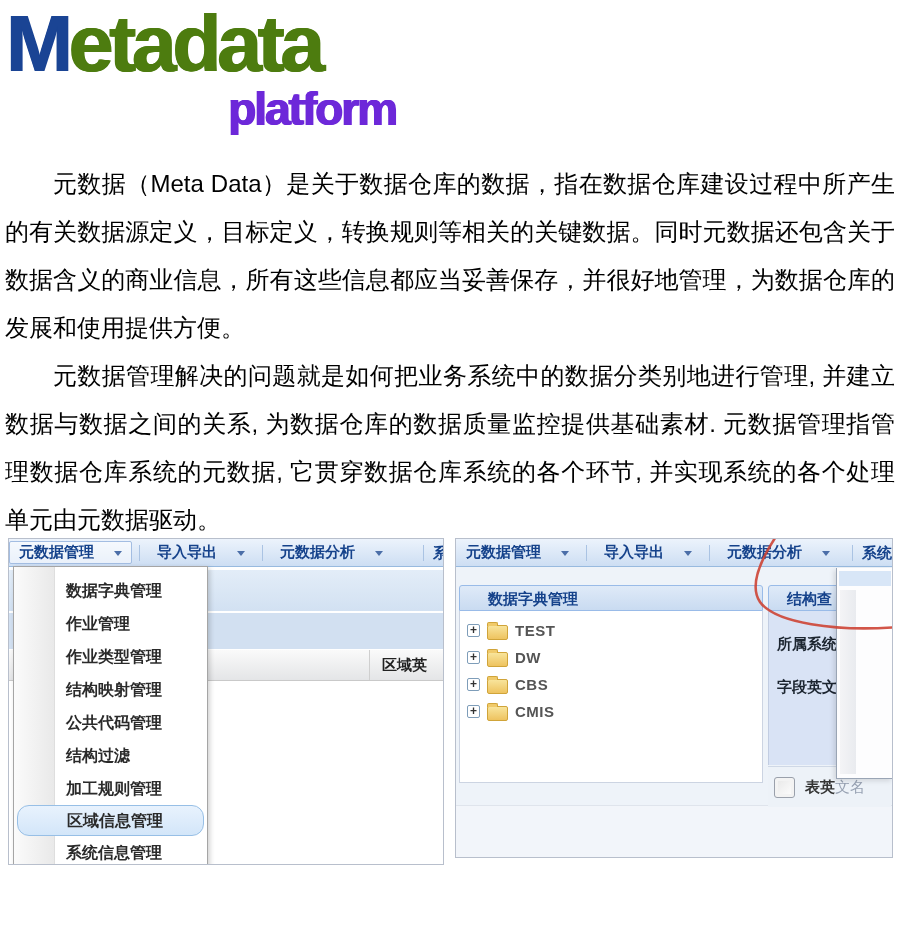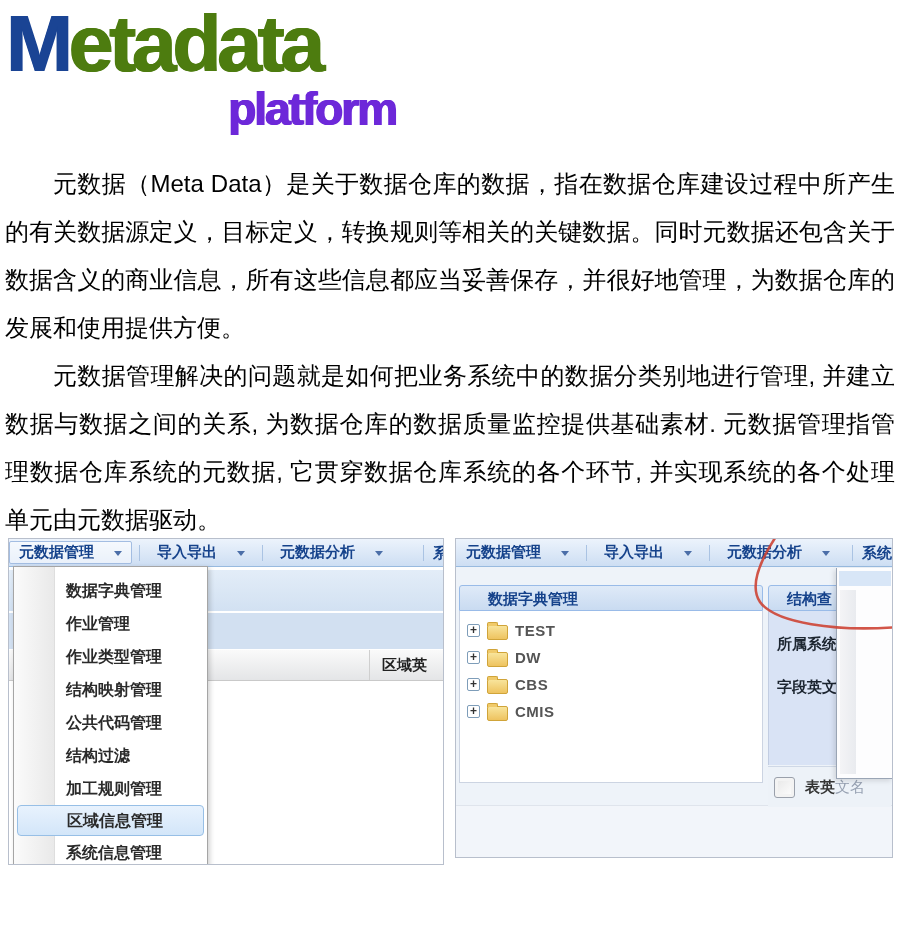--- a/index.html
+++ b/index.html
@@ -47,21 +47,21 @@
 
   
   .dropdown{position:absolute;left:4px;top:27px;width:195px;height:305px;background:#fff;
             border:1px solid #a5a5a5;box-shadow:2px 2px 5px rgba(0,0,0,.18);padding-top:7px;
             box-sizing:border-box;z-index:3;}
   .dstrip{position:absolute;left:0;top:0;bottom:0;width:40px;
           background:linear-gradient(90deg,#fbfbfb,#e9e9e9);border-right:1px solid #dedede;}
   .ditem{position:relative;height:33px;line-height:33px;padding-left:52px;font-size:16px;
          font-weight:600;color:#2a2a2a;white-space:nowrap;cursor:default;}
   .ditem.selected{margin:0 3px;padding-left:49px;height:29px;line-height:29px;
-         background:linear-gradient(#e8f2fd,#d3e6f9);border:1px solid #97bfe6;border-radius:4px;}
+         background:linear-gradient(#e8f2fd,#d3e6f9);border:1px solid #97bfe6;border-radius:12px;}
 
   
   .footer-strip{position:absolute;left:0;right:0;top:266px;bottom:0;background:#f2f5fa;border-top:1px solid #dfe4ec;}
   .panel-header{height:26px;background:linear-gradient(#dfeaf8,#c9dbf1);border:1px solid #99bbe8;
                 border-radius:3px 3px 0 0;color:#15428b;font-weight:bold;font-size:15px;
                 line-height:26px;box-sizing:border-box;white-space:nowrap;}
   .tree-panel{position:absolute;left:3px;top:46px;width:304px;}
   .tree-panel .panel-header{padding-left:28px;}
   .filter-input{display:block;width:100%;box-sizing:border-box;height:27px;border:1px solid #aab3c5;
                 border-top:none;padding:0 6px;font-size:15px;color:#8e98a8;background:#fff;

